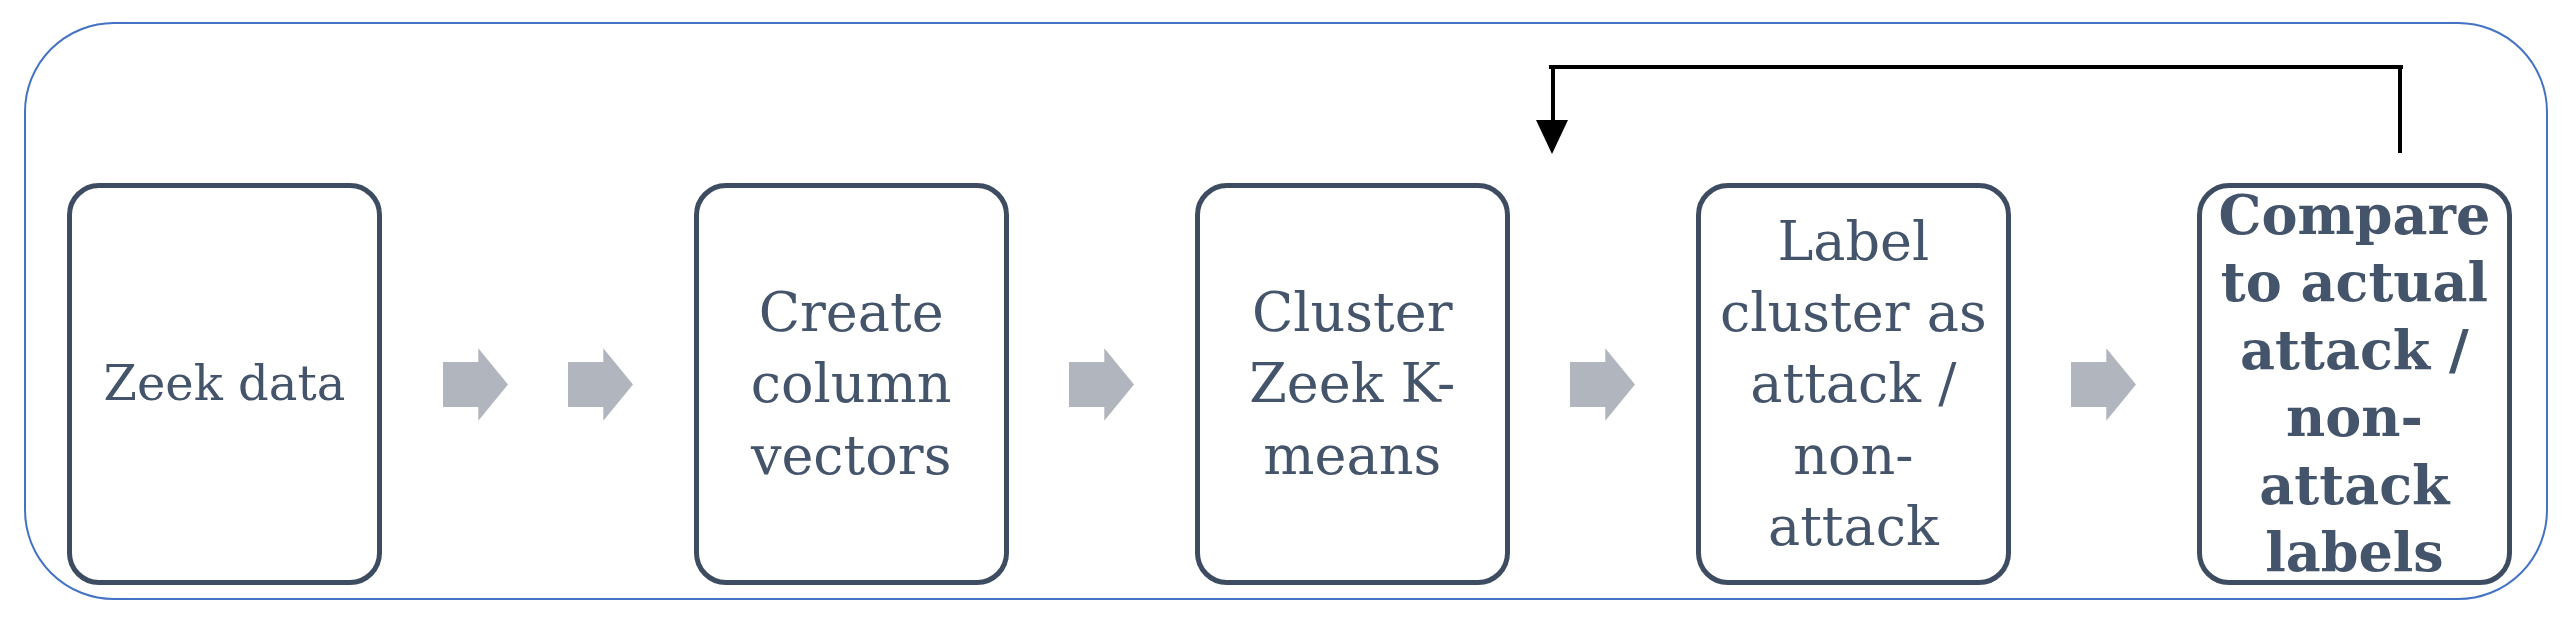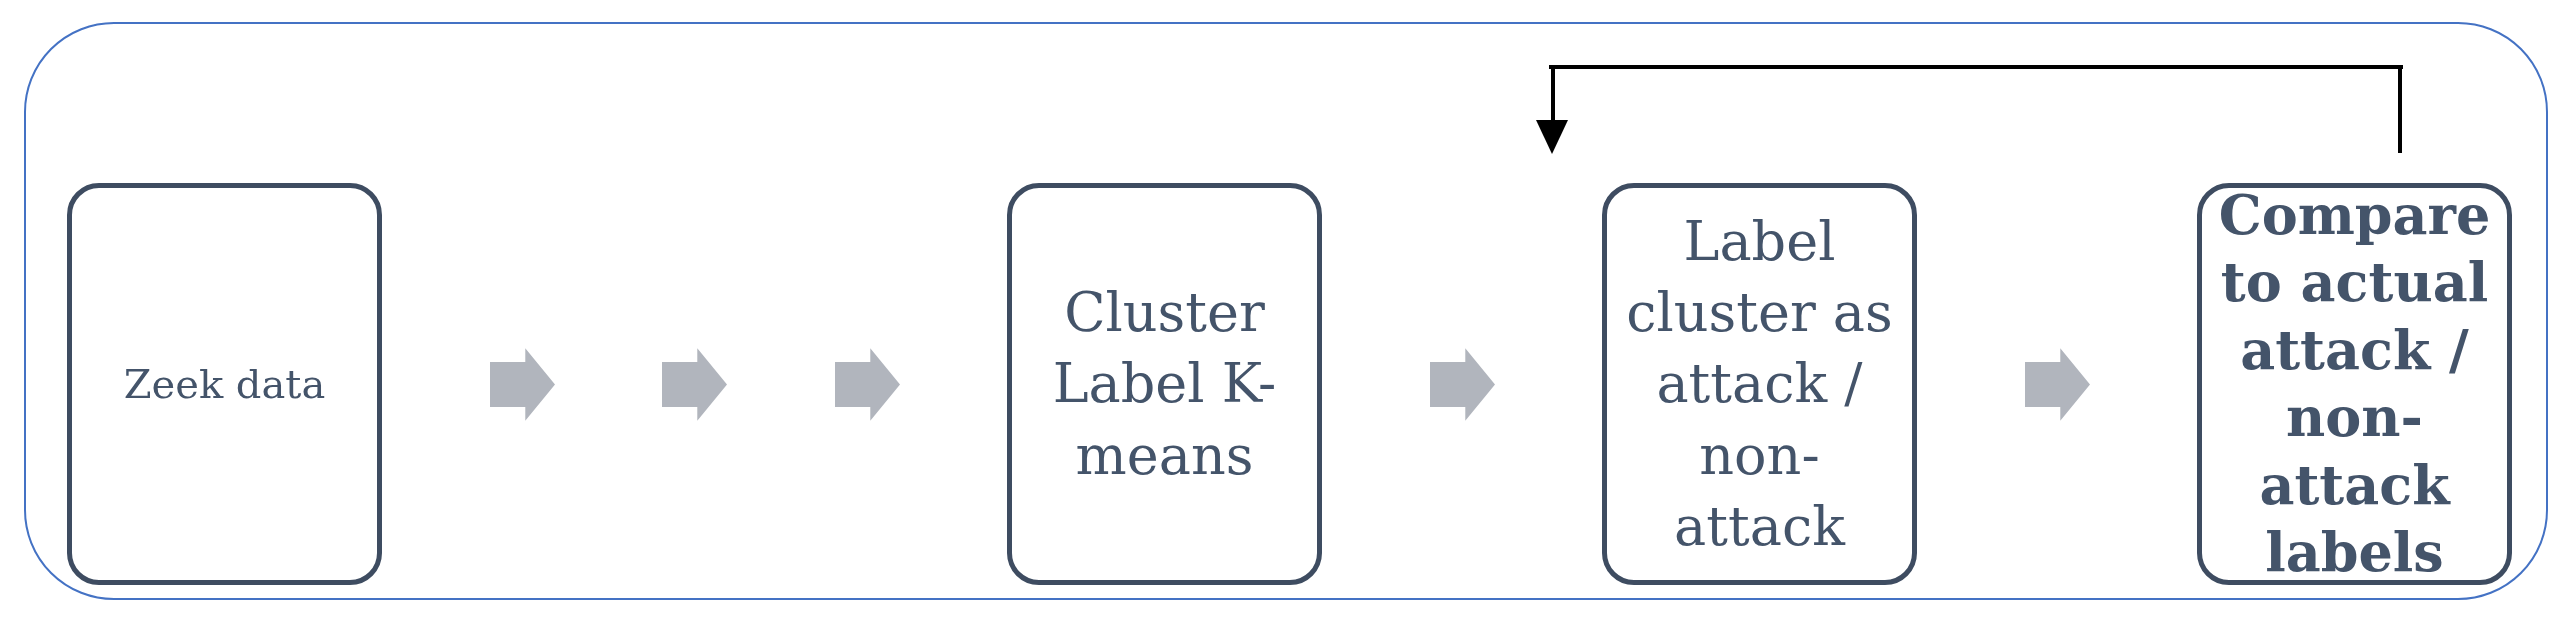--- a/index.html
+++ b/index.html
@@ -45,21 +45,21 @@
     display:flex;
     align-items:center;
     justify-content:center;
     text-align:center;
     color:var(--box-text);
     font-size:54px;
     line-height:1.32;
     white-space:pre-line;
     overflow:visible;
   }
-  .step-box.box-1{font-size:40px;}
+  .step-box.box-1{font-size:48px;}
   .step-box.box-6{font-size:54px;line-height:1.25;font-weight:bold;}
   .flow-arrow{
     width:65px;
     height:73px;
     flex:none;
     display:block;
   }
   .flow-arrow svg{display:block;width:100%;height:100%;}
   
   .fb-seg{position:absolute;background:var(--feedback-arrow);}
@@ -92,29 +92,32 @@
       </svg>
     </div>
 
 
     <div class="flow-arrow">
       <svg viewBox="0 0 105 117" xmlns="http://www.w3.org/2000/svg" aria-hidden="true">
         <polygon points="0,22 57,22 57,0 105,58.5 57,117 57,95 0,95" fill="#B1B5BD"></polygon>
       </svg>
     </div>
 
+    <div class="step-box box-3">Create
+column
+vectors</div>
 
     <div class="flow-arrow">
       <svg viewBox="0 0 105 117" xmlns="http://www.w3.org/2000/svg" aria-hidden="true">
         <polygon points="0,22 57,22 57,0 105,58.5 57,117 57,95 0,95" fill="#B1B5BD"></polygon>
       </svg>
     </div>
 
     <div class="step-box box-4">Cluster
-Label K-
+Zeek K-
 means</div>
 
     <div class="flow-arrow">
       <svg viewBox="0 0 105 117" xmlns="http://www.w3.org/2000/svg" aria-hidden="true">
         <polygon points="0,22 57,22 57,0 105,58.5 57,117 57,95 0,95" fill="#B1B5BD"></polygon>
       </svg>
     </div>
 
     <div class="step-box box-5">Label
 cluster as

